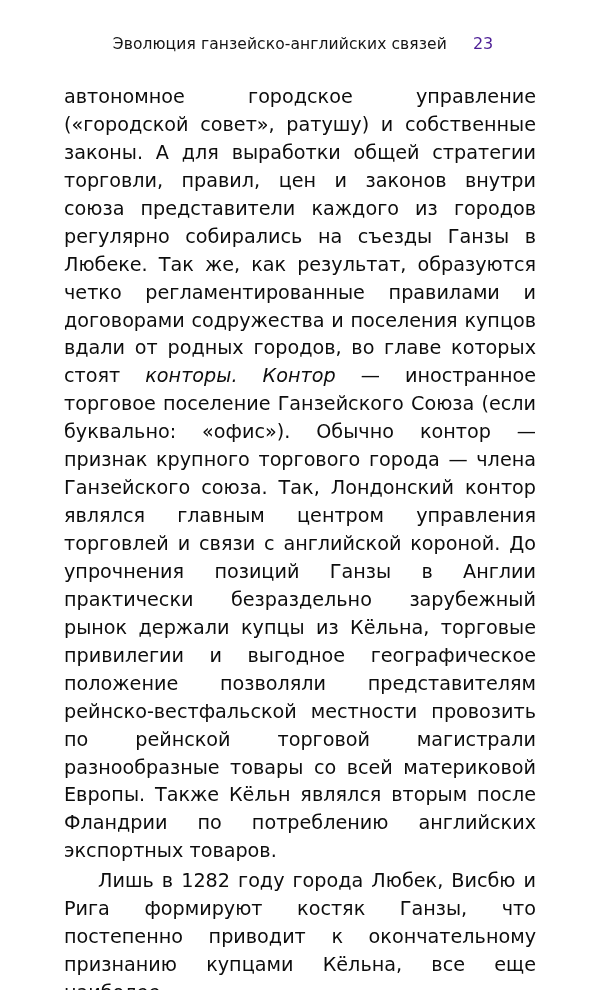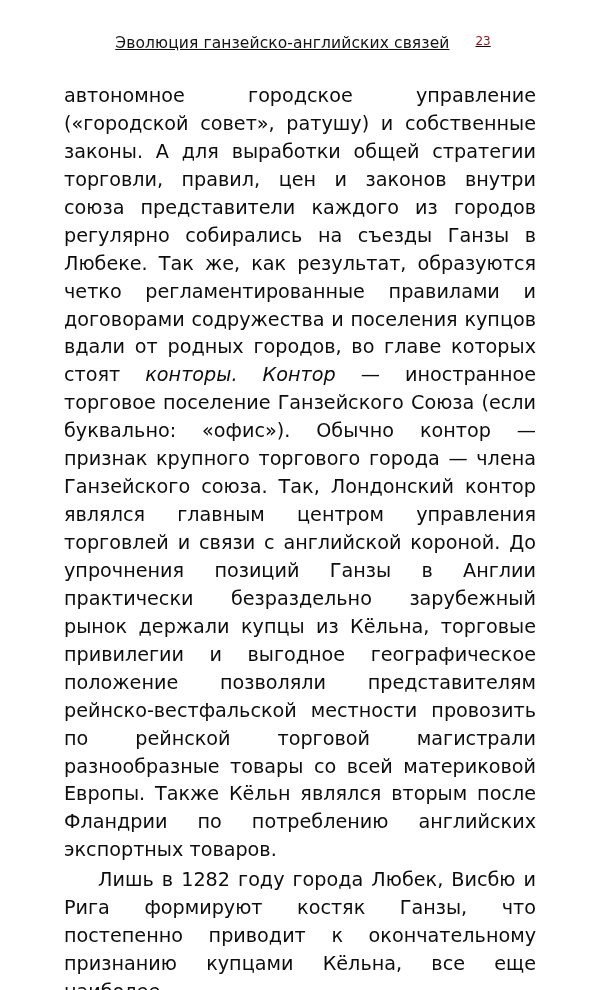--- a/index.html
+++ b/index.html
@@ -16,36 +16,35 @@
   }
   .page {
     position: relative;
     width: 600px;
     height: 990px;
     box-sizing: border-box;
     padding: 34px 62px 0 62px;
   }
   .running-head {
     display: flex;
-    align-items: flex-start;
+    align-items: center;
     justify-content: center;
     gap: 26px;
     margin: 0 0 30px 0;
     padding-left: 6px;
-    text-decoration: underline;
   }
   .running-head .head-title {
     font-size: 15.5px;
     letter-spacing: 0.1px;
     color: #141414;
     white-space: nowrap;
   }
   .running-head .page-number {
-    font-size: 12px;
-    color: #7f1d1d;
+    font-size: 16px;
+    color: #4c1d95;
   }
   .body-text {
     font-size: 19.2px;
     line-height: 1.455;
     text-align: justify;
     text-justify: inter-word;
     color: #0d0d0d;
     hyphens: manual;
   }
   .body-text p {

